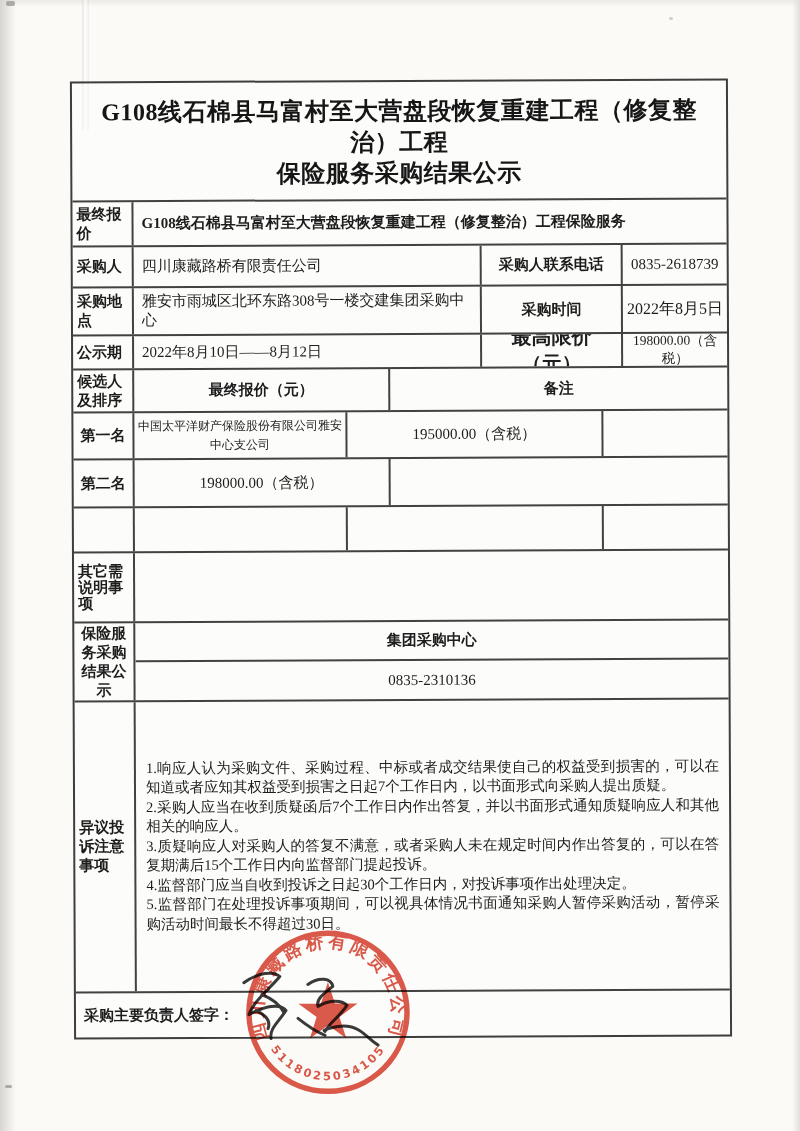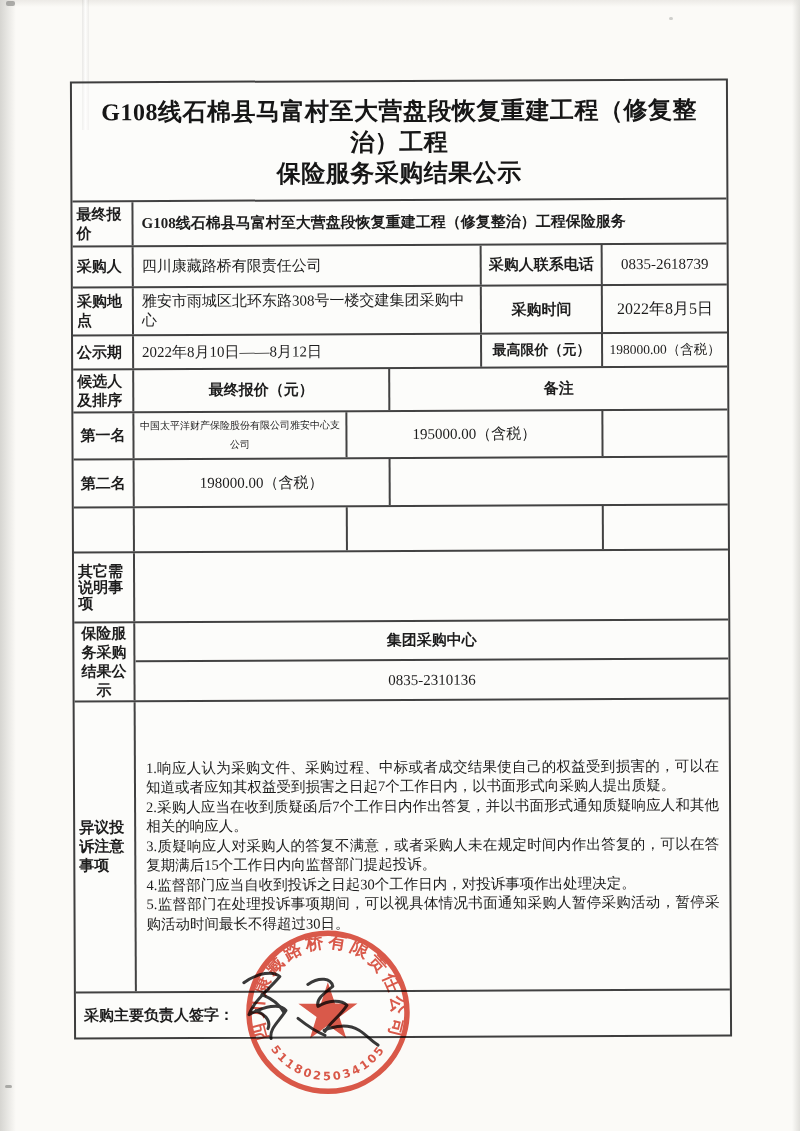--- a/index.html
+++ b/index.html
@@ -60,21 +60,21 @@
   .r10 { top:538px; height:79px; }
   .r11 { top:617px; height:291px; }
   .r12 { top:908px; bottom:0; }
 
   .lab { width:59px; flex:none; display:flex; align-items:center; padding:2px 4px;
          font-size:15px; font-weight:600; line-height:19px; }
   .lab.center { justify-content:center; text-align:center; }
   .val { display:flex; align-items:center; padding:2px 8px; font-size:15px; font-weight:500; }
   .val.center { justify-content:center; text-align:center; padding:2px 3px; }
   .w-main3 { width:348px; flex:none; }   
-  .w-key3  { width:121px; flex:none; }   
+  .w-key3  { width:141px; flex:none; }   
   .w-name  { width:213px; flex:none; }   
   .w-price { width:256px; flex:none; }   
   .w-last  { flex:1; }
   .hdr { font-weight:600; }
   .two-line { line-height:19px; }
 
   .r9 .lab, .r11 .lab { align-items:center; }
   .r9 .lab { line-height:16px; }
 
   
@@ -131,33 +131,33 @@
       <div class="row r3">
         <div class="cell lab">采购地点</div>
         <div class="cell val w-main3">雅安市雨城区北环东路308号一楼交建集团采购中心</div>
         <div class="cell val center w-key3 hdr">采购时间</div>
         <div class="cell val center w-last" style="font-size:16px;">2022年8月5日</div>
       </div>
 
       <div class="row r4">
         <div class="cell lab">公示期</div>
         <div class="cell val w-main3">2022年8月10日——8月12日</div>
-        <div class="cell val center w-key3 hdr" style="font-size:14px;">最高限价（元）</div>
+        <div class="cell val center w-key3 hdr" style="font-size:20px;">最高限价（元）</div>
         <div class="cell val center w-last" style="font-size:13.5px;">198000.00（含税）</div>
       </div>
 
       <div class="row r5">
         <div class="cell lab">候选人及排序</div>
         <div class="cell val center w-price hdr">最终报价（元）</div>
         <div class="cell val center w-last hdr">备注</div>
       </div>
 
       <div class="row r6">
         <div class="cell lab center">第一名</div>
-        <div class="cell val center w-name two-line" style="font-size:10px;font-family:Liberation Mono, monospace;">中国太平洋财产保险股份有限公司雅安中心支公司</div>
+        <div class="cell val center w-name two-line" style="font-size:12px;">中国太平洋财产保险股份有限公司雅安中心支公司</div>
         <div class="cell val center w-price">195000.00（含税）</div>
         <div class="cell val center w-last"></div>
       </div>
 
       <div class="row r7">
         <div class="cell lab center">第二名</div>
         <div class="cell val center w-price">198000.00（含税）</div>
         <div class="cell val center w-last"></div>
       </div>
 

